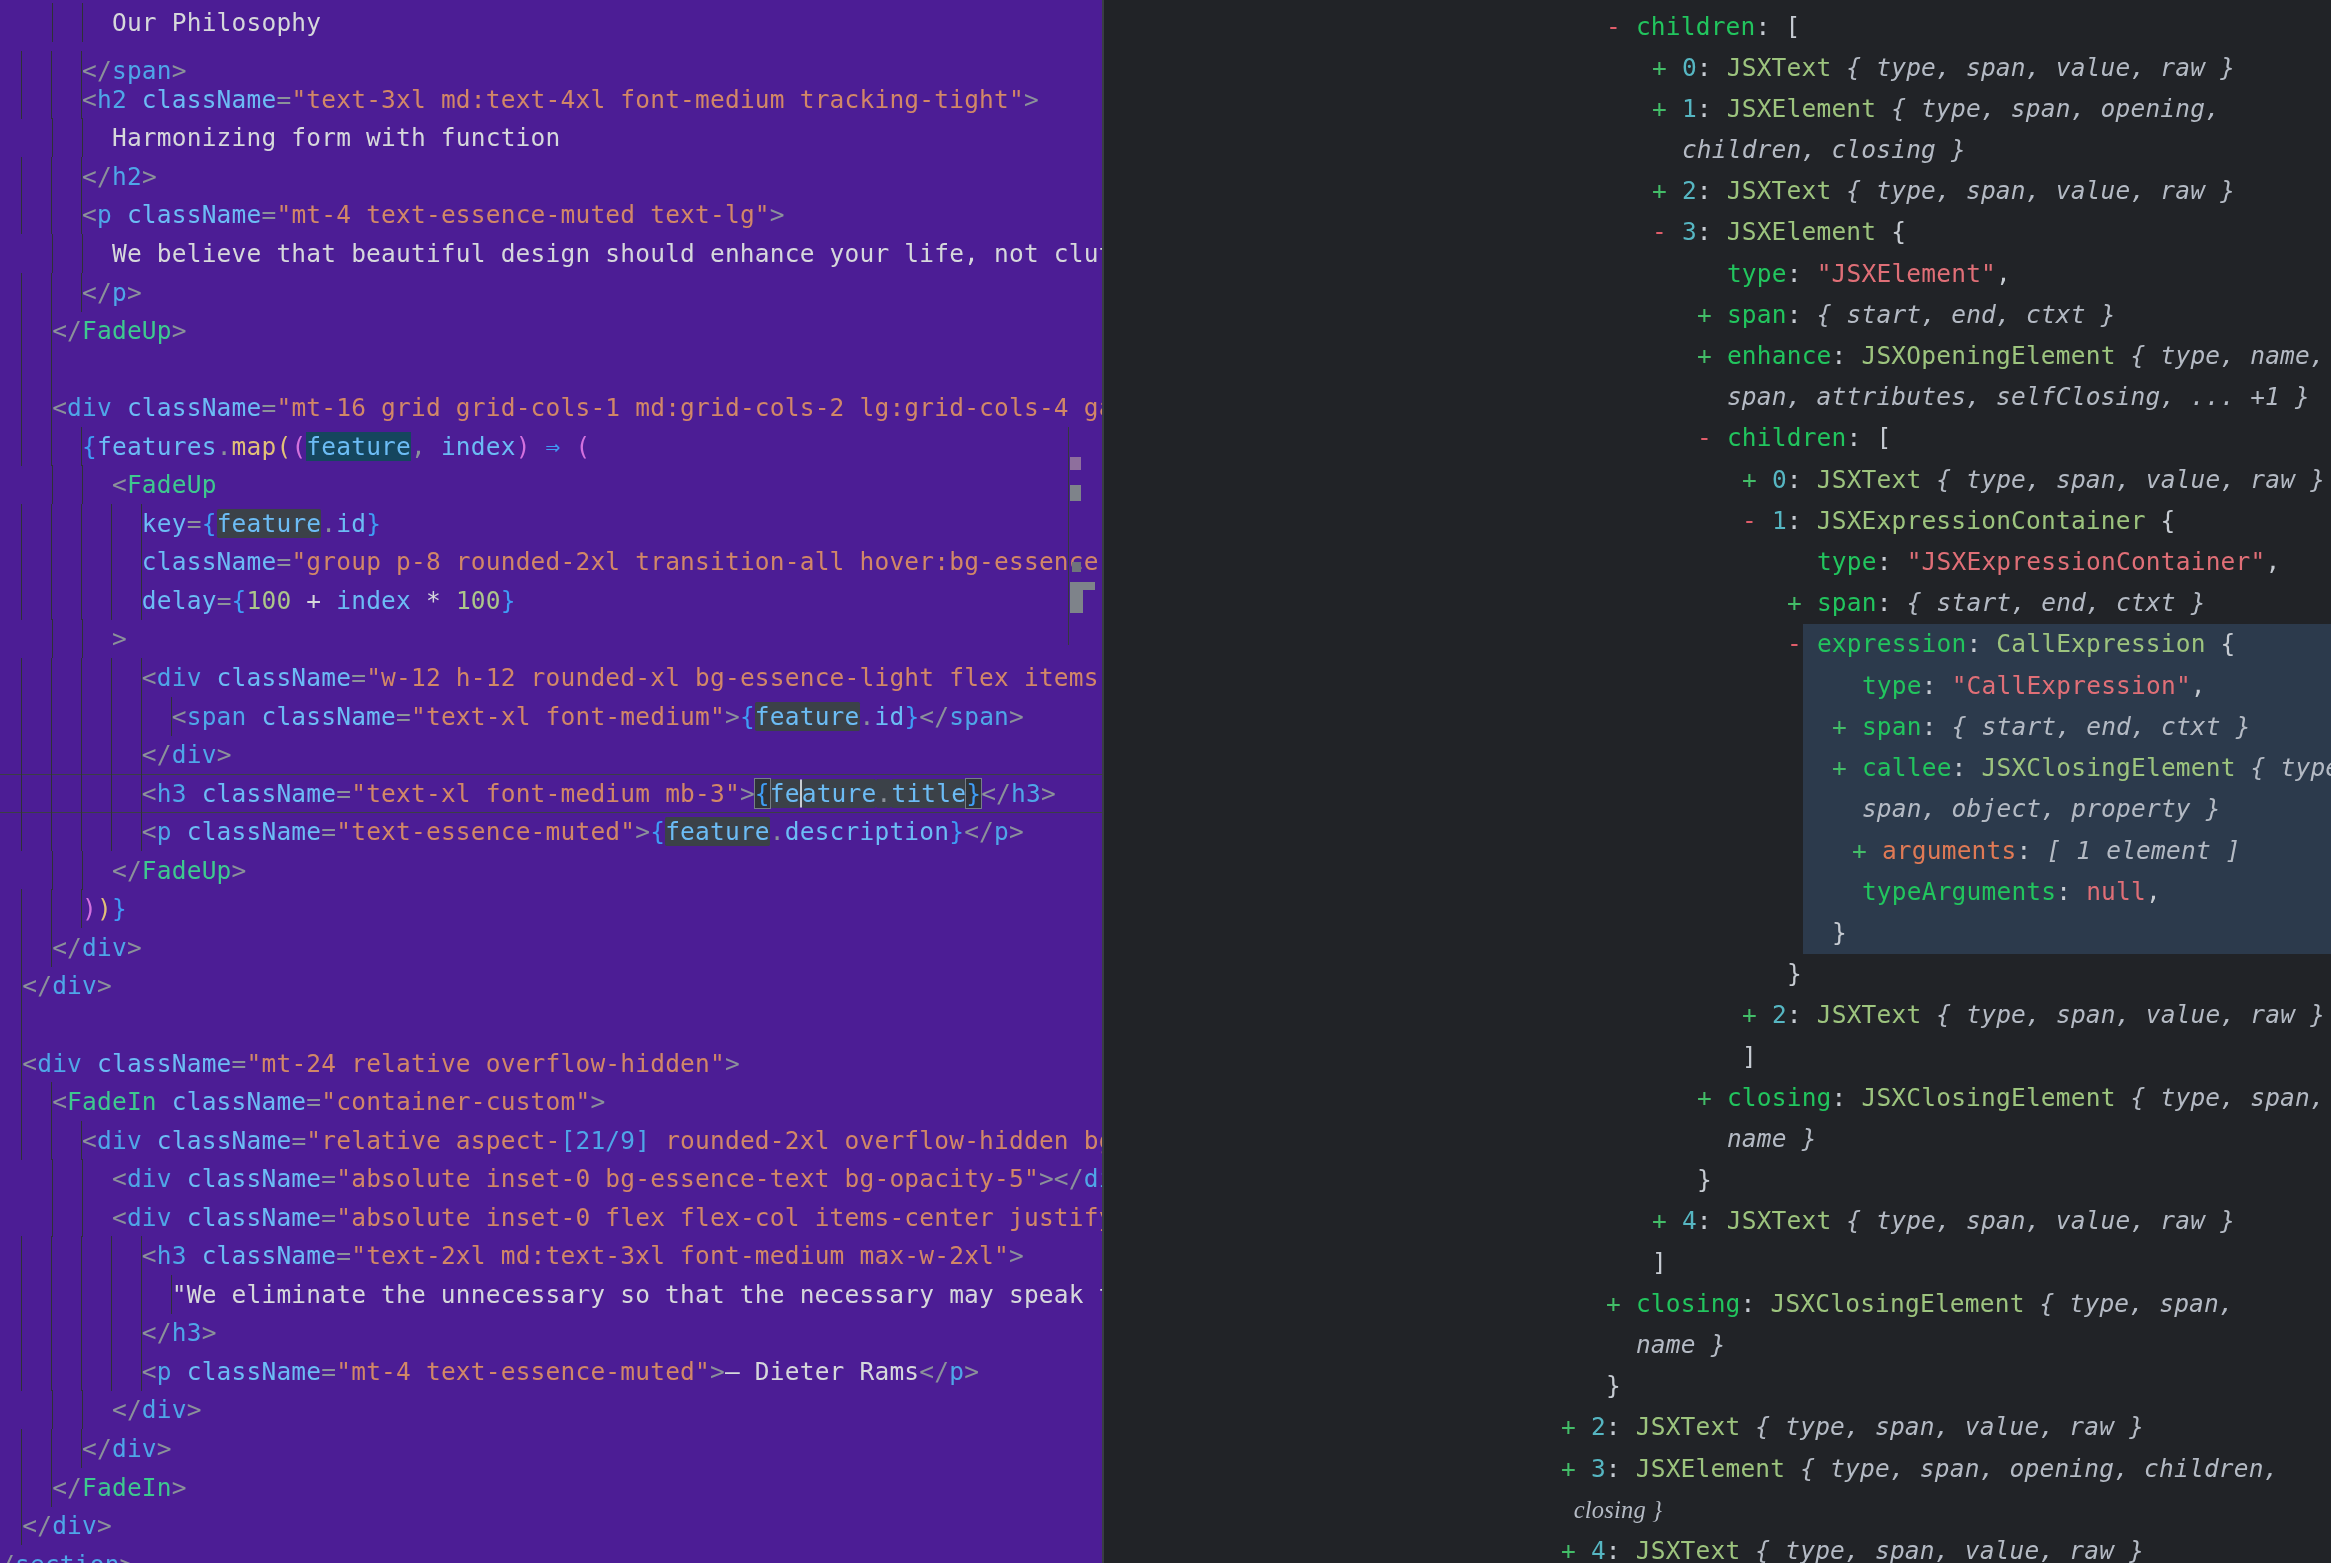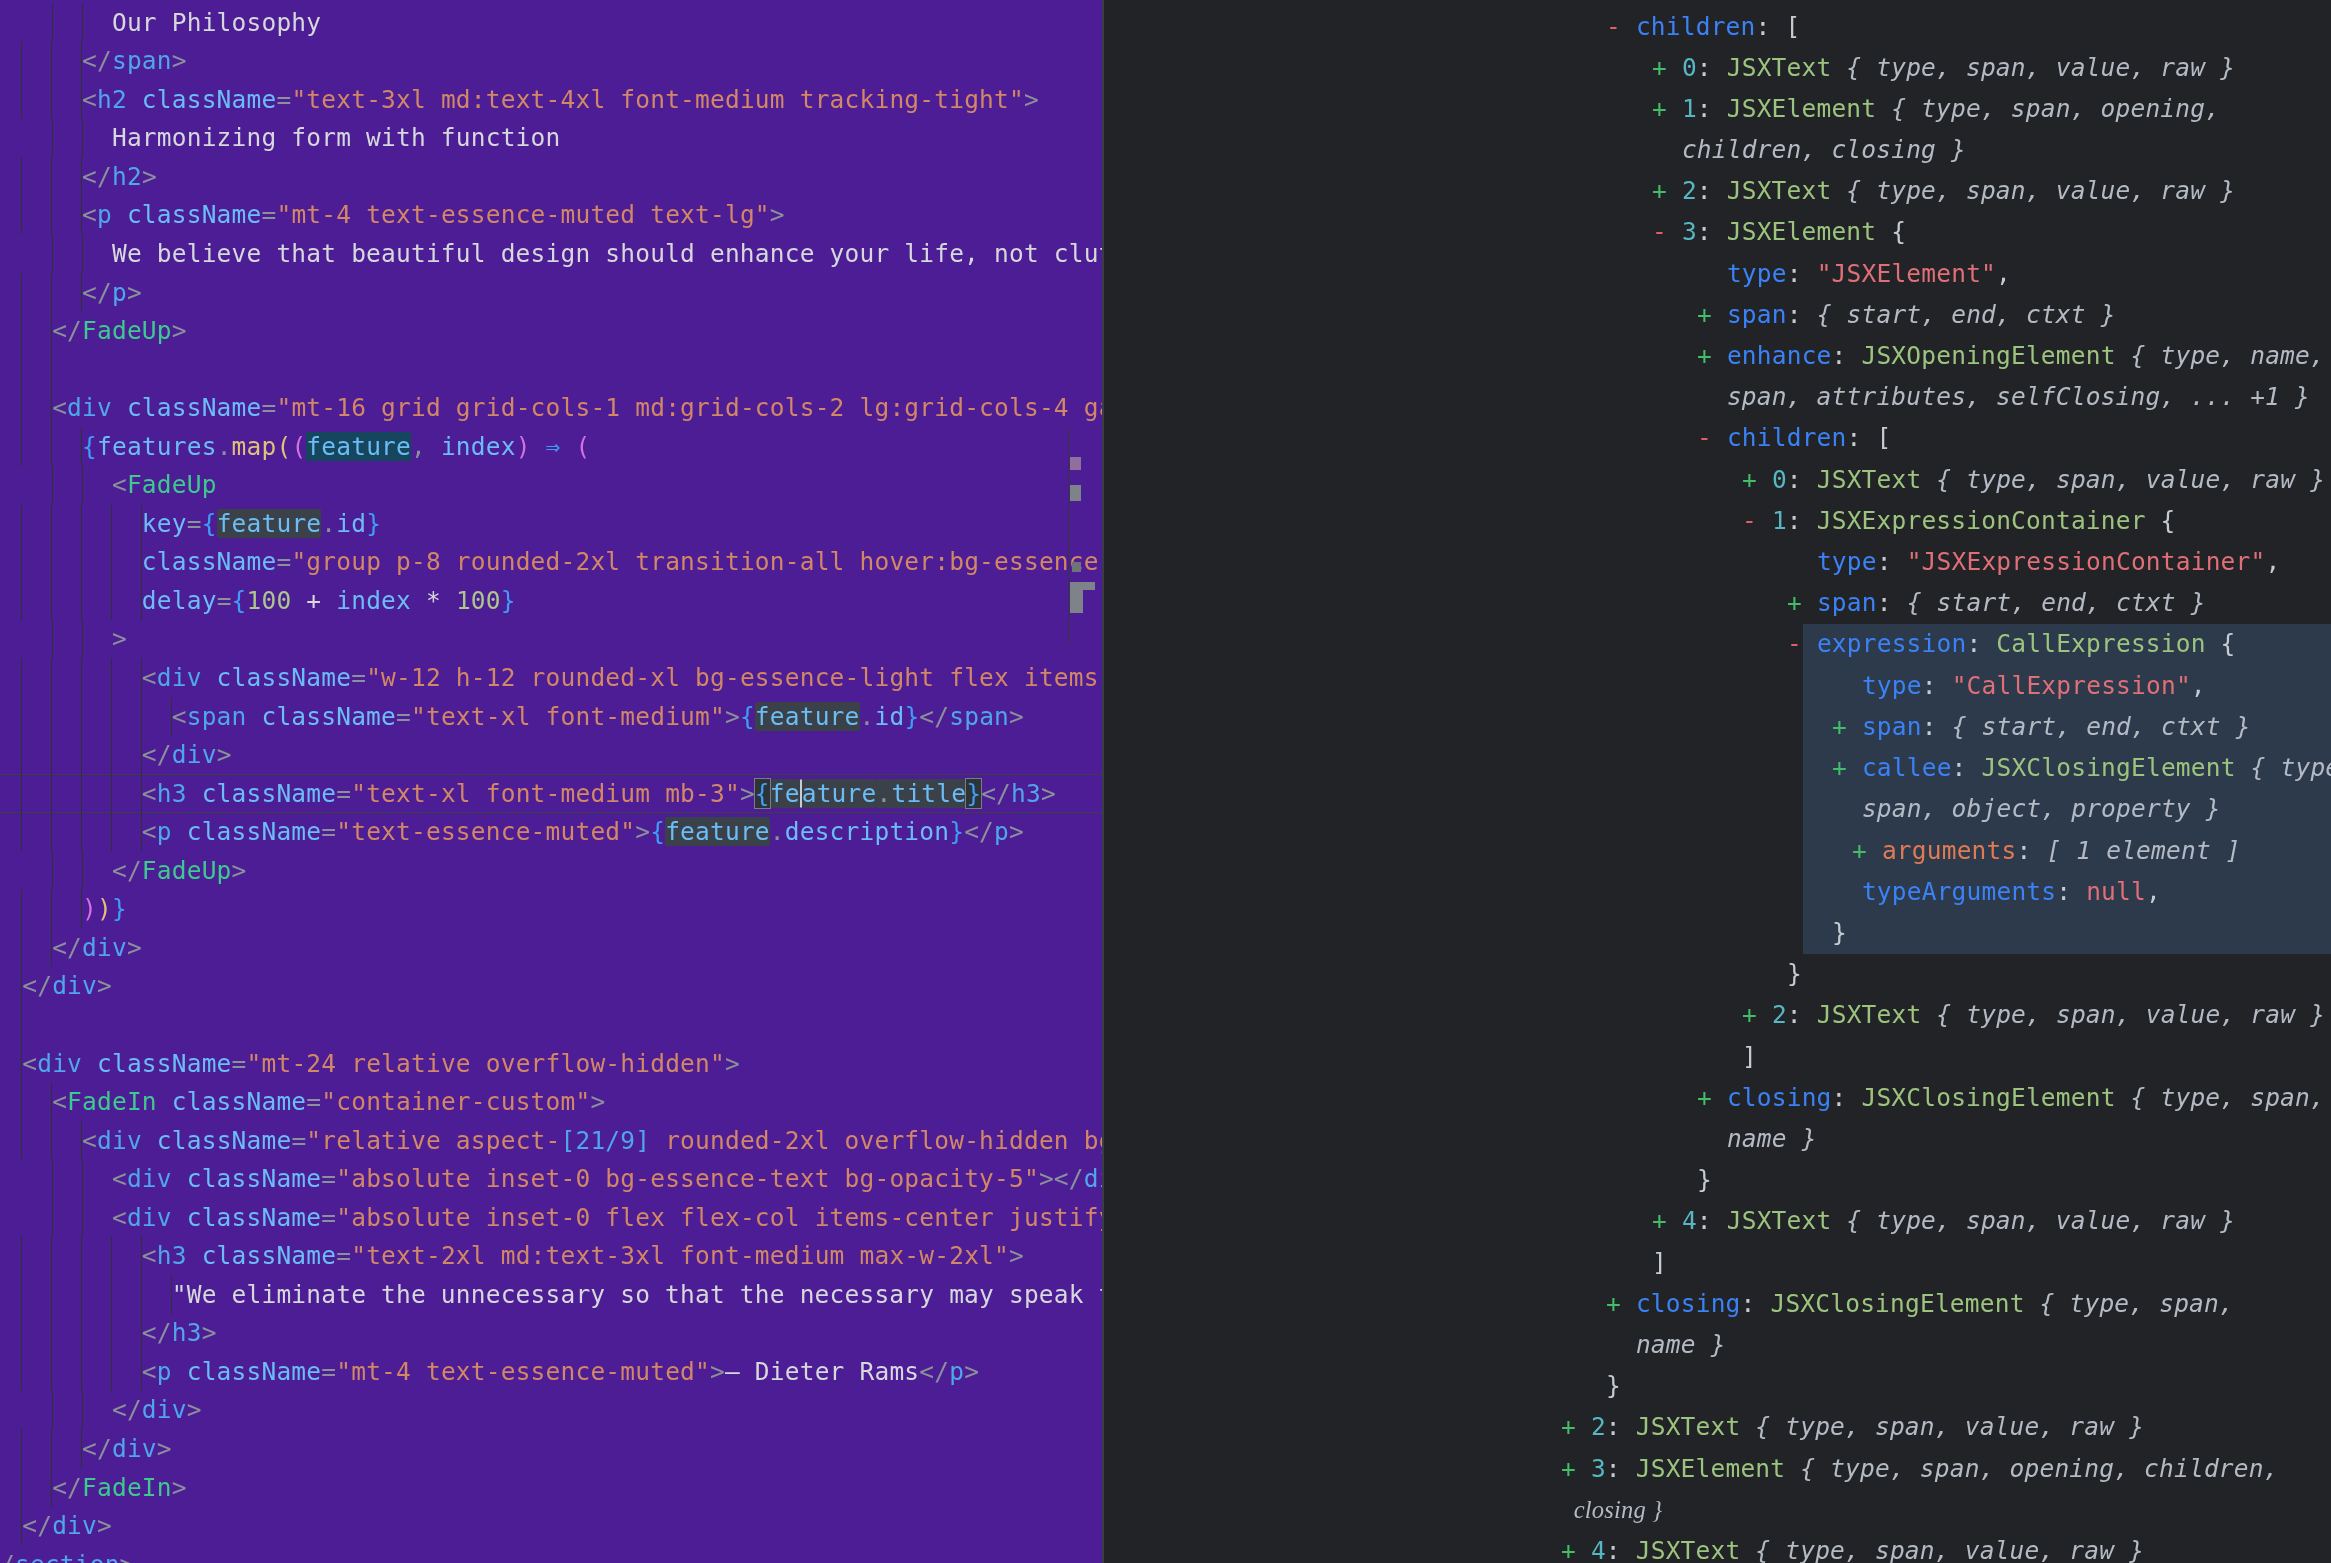--- a/index.html
+++ b/index.html
@@ -17,35 +17,35 @@
   pre.rl{position:absolute;margin:0;padding:0;height:42px;line-height:41px;white-space:pre;}
   
   .t{color:#d6d8db}.b{color:#8b919a}.tag{color:#4fa6e8}.cmp{color:#3ec98f}
   .attr{color:#6cbcf5}.str{color:#d28767}.num{color:#adc78a}
   .yel{color:#e2c078}.mag{color:#d371de}.blu{color:#3f9df5}.sb{color:#4fa6e8}
   .sel{background:#15465e}
   .wh{background:#3b4148;border-radius:1.8px}
   .box{outline:1.4px solid #767e88;outline-offset:-0.9px;background:#2e3338}
   .caret{display:inline-block;width:0;border-left:2.7px solid #c9cdd3;height:28px;transform:translateY(5.5px)}
   
-  .pl{color:#43bd68}.mi{color:#e05d6a}.ix{color:#56b6c2}.ky{color:#3b82f6}.kr{color:#e07a55}
+  .pl{color:#43bd68}.mi{color:#e05d6a}.ix{color:#56b6c2}.ky{color:#22c55e}.kr{color:#e07a55}
   .nd{color:#9dc47e}.pc{color:#c6cbd2}.st{color:#e06f77}.nu{color:#e06f77}
   .pv{color:#b4bac4;font-style:italic}
   .hl-rect{position:absolute;background:#2c3a4c;}
   .cur-line{position:absolute;left:0;width:1102px;height:39px;border-top:1.4px solid #3b3f45;border-bottom:1.4px solid #3b3f45;box-sizing:border-box;}
   .mm{position:absolute;}
 </style>
 </head>
 <body>
 
 <div class="stage">
   <div class="pane-left">
       <div class="cur-line" style="top: 774px;"></div>
       <pre class="cl" style="top: 2.7px; --ind: 7;">       <span class="t">Our Philosophy</span></pre>
-      <pre class="cl" style="top: 41px; --ind: 5;">     <span class="b">&lt;/</span><span class="tag">span</span><span class="b">&gt;</span></pre>
+      <pre class="cl" style="top: 51px; --ind: 5;">     <span class="b">&lt;/</span><span class="tag">span</span><span class="b">&gt;</span></pre>
       <pre class="cl" style="top: 80px; --ind: 5;">     <span class="b">&lt;</span><span class="tag">h2</span><span class="attr"> className</span><span class="b">=</span><span class="str">"text-3xl md:text-4xl font-medium tracking-tight"</span><span class="b">&gt;</span></pre>
       <pre class="cl" style="top: 118px; --ind: 7;">       <span class="t">Harmonizing form with function</span></pre>
       <pre class="cl" style="top: 157px; text-align: center; --ind: 5;">     <span class="b">&lt;/</span><span class="tag">h2</span><span class="b">&gt;</span></pre>
       <pre class="cl" style="top: 195px; --ind: 5;">     <span class="b">&lt;</span><span class="tag">p</span><span class="attr"> className</span><span class="b">=</span><span class="str">"mt-4 text-essence-muted text-lg"</span><span class="b">&gt;</span></pre>
       <pre class="cl" style="top: 234px; --ind: 7;">       <span class="t">We believe that beautiful design should enhance your life, not clutter it.</span></pre>
       <pre class="cl" style="top: 273px; --ind: 5;">     <span class="b">&lt;/</span><span class="tag">p</span><span class="b">&gt;</span></pre>
       <pre class="cl" style="top: 311px; --ind: 3;">   <span class="b">&lt;/</span><span class="cmp">FadeUp</span><span class="b">&gt;</span></pre>
       <pre class="cl" style="top: 350px; --ind: 3;">   </pre>
       <pre class="cl" style="top: 388px; --ind: 3;">   <span class="b">&lt;</span><span class="tag">div</span><span class="attr"> className</span><span class="b">=</span><span class="str">"mt-16 grid grid-cols-1 md:grid-cols-2 lg:grid-cols-4 gap-8"</span></pre>
       <pre class="cl" style="top: 427px; --ind: 5;">     <span class="blu">{</span><span class="attr">features</span><span class="b">.</span><span class="yel">map</span><span class="yel">(</span><span class="mag">(</span><span class="attr sel">feature</span><span class="b">,</span><span class="attr"> index</span><span class="mag">)</span><span class="t"> </span><span class="blu">⇒</span><span class="t"> </span><span class="mag">(</span></pre>

